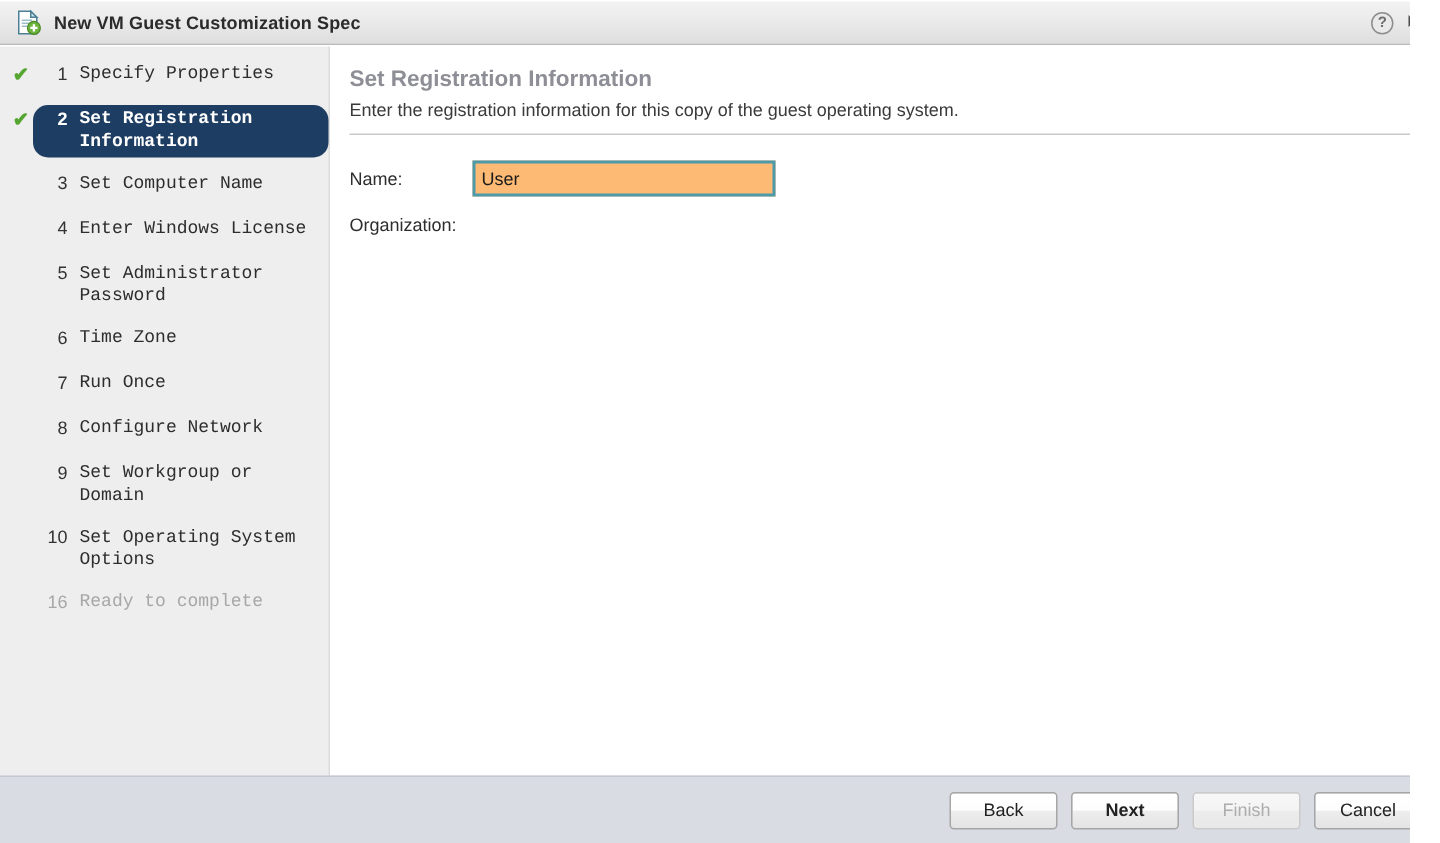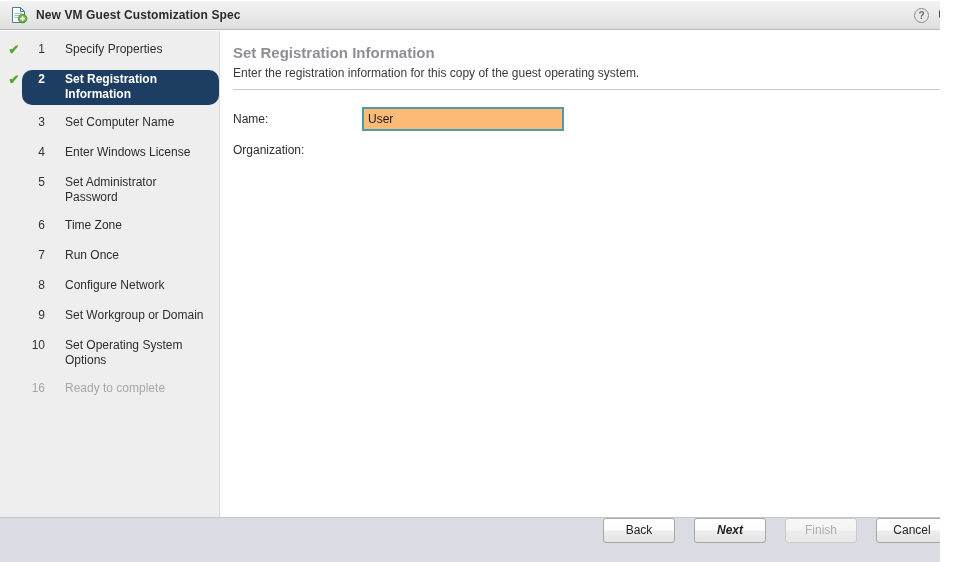--- a/index.html
+++ b/index.html
@@ -132,23 +132,24 @@
     font-weight: normal;
     width: 17px;
     flex: 0 0 17px;
     text-align: right;
     line-height: 15px;
   }
 
   .step-label {
     font-size: 12px;
     color: #2d2d2d;
-    margin-left: 20px;
+    margin-left: 8px;
     line-height: 15px;
     max-width: 168px;
+    font-family: Liberation Mono, monospace;
   }
 
   .step.selected .step-num,
   .step.selected .step-label {
     color: #ffffff;
     font-weight: bold;
   }
 
   .step.disabled .step-num,
   .step.disabled .step-label {
@@ -188,21 +189,20 @@
 
   .form {
     margin-top: 15px;
   }
 
   .form-row {
     display: flex;
     align-items: center;
     height: 28px;
     margin-bottom: 3px;
-    gap: 47px;
   }
 
   .form-label {
     width: 82px;
     flex: 0 0 82px;
     font-size: 12px;
     color: #2d2d2d;
     line-height: 15px;
   }
 
@@ -228,40 +228,41 @@
   
   .footer {
     position: absolute;
     left: 0;
     top: 517px;
     width: 960px;
     height: 45px;
     background: #d9dde3;
     border-top: 1px solid #c3c8d0;
     display: flex;
+    align-items: center;
     justify-content: flex-end;
     padding-right: 12px;
-    gap: 19px;
+    gap: 9px;
   }
 
   .btn {
     min-width: 72px;
     height: 25px;
     padding: 0 12px;
     font-family: "Liberation Sans", sans-serif;
     font-size: 12px;
     color: #222222;
     background: linear-gradient(to bottom, #ffffff 0%, #fdfdfd 48%, #ededed 52%, #e4e4e4 100%);
     border: 1px solid #a6a6a6;
     border-radius: 3px;
     cursor: pointer;
     line-height: 23px;
   }
 
-  .btn.default { font-weight: bold; font-style: italic; }
+  .btn.default { font-weight: bold; }
 
   .btn.disabled {
     color: #adadad;
     background: linear-gradient(to bottom, #f7f7f7 0%, #f4f4f4 48%, #ececec 52%, #e8e8e8 100%);
     border-color: #cacaca;
     cursor: default;
   }
 
   .resize-grip {
     position: absolute;

